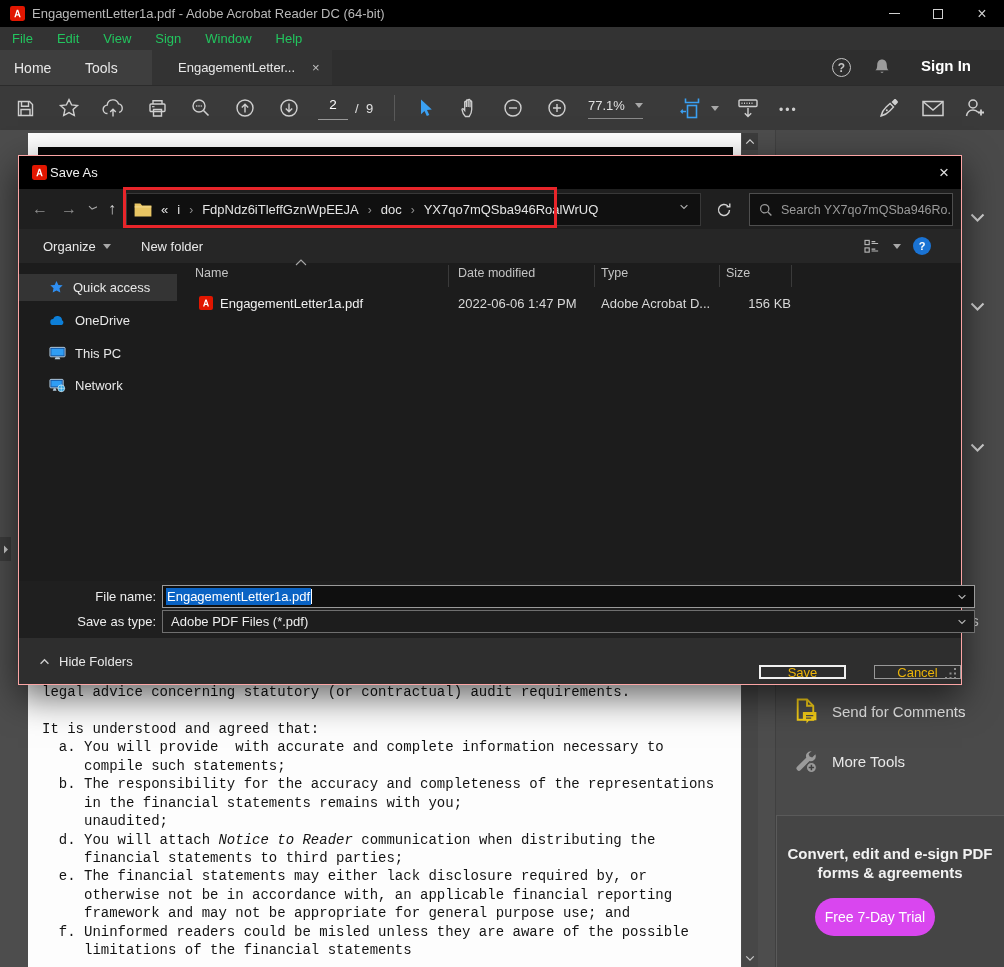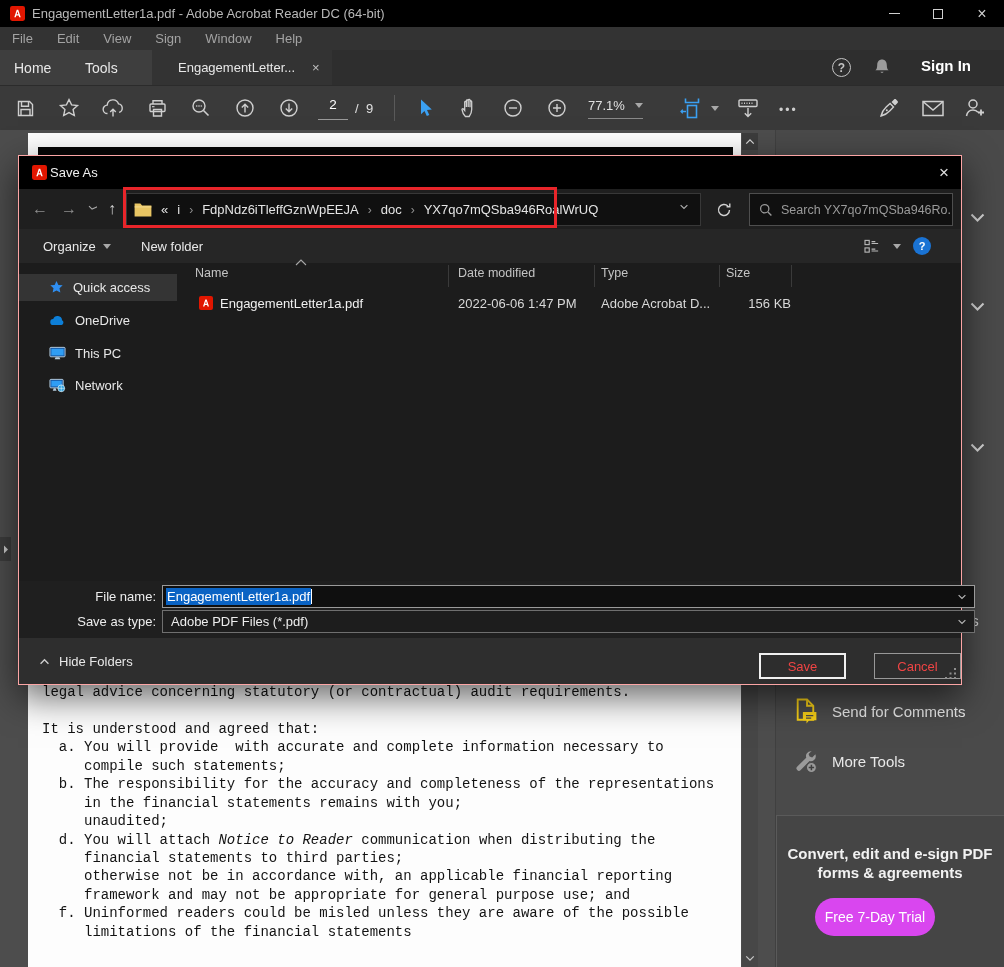--- a/index.html
+++ b/index.html
@@ -10,21 +10,21 @@
   .flex { display:flex; align-items:center; }
 
   
   #titlebar { left:0; top:0; width:1004px; height:32px; background:#000000; }
   #titlebar .ttl { color:#b9b9b9; font-size:13px; }
   .winbtn { width:44px; height:27px; display:flex; align-items:center; justify-content:center; color:#cfcfcf; }
   .min-glyph { width:11px; height:1px; background:#cfcfcf; display:block; }
   .max-glyph { width:10px; height:10px; border:1px solid #cfcfcf; display:block; }
   .close-glyph { font-size:16px; line-height:1; }
   #menubar { left:0; top:27px; width:1004px; height:23px; background:#333333; }
-  .menu-item { color:#a3a3a3; font-size:13px; padding:0 12px; height:23px; display:flex; align-items:center; }
+  .menu-item { color:#22c55e; font-size:13px; padding:0 12px; height:23px; display:flex; align-items:center; }
   #tabbar { left:0; top:50px; width:1004px; height:35px; background:#2e2e2e; }
   #hometools { left:0; top:50px; width:152px; height:35px; background:#3e3e3e; }
   .tab-label { color:#e8e8e8; font-size:14px; }
   #doctab { left:152px; top:50px; width:180px; height:35px; background:#333333; }
   #doctab .tab-label { font-size:13px; }
   #tab-close { color:#c0c0c0; font-size:13px; }
   .helpc { width:19px; height:19px; border:1.5px solid #c4c4c4; border-radius:50%; color:#c4c4c4;
     font-size:12px; font-weight:bold; display:flex; align-items:center; justify-content:center; }
   #signin { color:#ffffff; font-size:15px; font-weight:600; }
   #toolbar { left:0; top:85px; width:1004px; height:45px; background:#3a3a3a; border-top:1px solid #2b2b2b; }
@@ -91,21 +91,21 @@
   #fn-input { left:143px; top:429px; width:813px; height:23px; background:#0f0f0f; border:1px solid #9a9a9a;
     display:flex; align-items:center; padding-left:3px; }
   #fn-sel { background:#0a63c4; color:#fff; font-size:13px; padding:1px 1px; }
   .caret { width:1px; height:15px; background:#fff; display:inline-block; }
   #st-combo { left:143px; top:454px; width:813px; height:23px; background:#1d1d1d; border:1px solid #6f6f6f;
     display:flex; align-items:center; padding-left:8px; color:#ededed; font-size:13px; }
   .combo-chev { position:absolute; right:7px; color:#b9b9b9; }
   #dlg-bottom { left:0; top:482px; width:942px; height:46px; background:#2e2e2e; }
   #hidefolders { position:absolute; left:20px; top:0; height:46px; display:flex; align-items:center; gap:9px;
     color:#e8e8e8; font-size:13px; }
-  .dlg-btn { position:absolute; top:15px; height:26px; background:#2d2d2d; color:#ef4444; font-size:13px;
+  .dlg-btn { position:absolute; top:27px; height:14px; background:#2d2d2d; color:#eab308; font-size:13px;
     display:flex; align-items:center; justify-content:center; }
   #savebtn { left:740px; width:87px; border:2px solid #f0f0f0; }
   #cancelbtn { left:855px; width:87px; border:1px solid #989898; }
   #grip { position:absolute; left:926px; top:512px; }
   svg { display:block; }
 </style>
 </head>
 <body>
 
 <div class="a flex" id="titlebar">
@@ -293,20 +293,21 @@
     <div class="pline">legal advice concerning statutory (or contractual) audit requirements.</div>
     <div class="pline"></div>
     <div class="pline">It is understood and agreed that:</div>
     <div class="pline">  a. You will provide  with accurate and complete information necessary to</div>
     <div class="pline">     compile such statements;</div>
     <div class="pline">  b. The responsibility for the accuracy and completeness of the representations</div>
     <div class="pline">     in the financial statements remains with you;</div>
     <div class="pline">     unaudited;</div>
     <div class="pline">  d. You will attach <i>Notice to Reader</i> communication when distributing the</div>
     <div class="pline">     financial statements to third parties;</div>
+    <div class="pline">  e. The financial statements may either lack disclosure required by, or</div>
     <div class="pline">     otherwise not be in accordance with, an applicable financial reporting</div>
     <div class="pline">     framework and may not be appropriate for general purpose use; and</div>
     <div class="pline">  f. Uninformed readers could be misled unless they are aware of the possible</div>
     <div class="pline">     limitations of the financial statements</div>
   </div>
 
 <div class="a" id="vscroll"></div>
 <div class="scroll-arrow" style="top:133px">
   <svg width="10" height="7" viewBox="0 0 12 8">
       <path d="M1.5 6.5L6 2l4.5 4.5" fill="none" stroke="#d8d8d8" stroke-width="1.5"></path>

